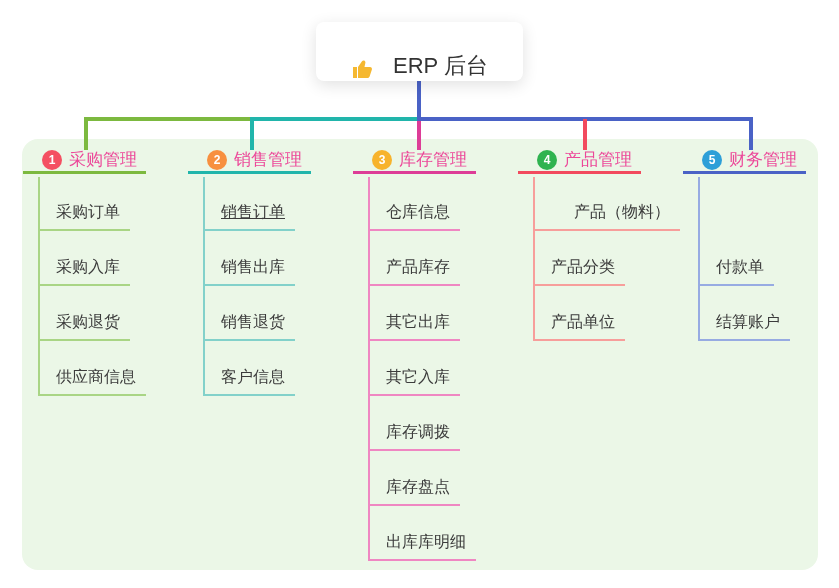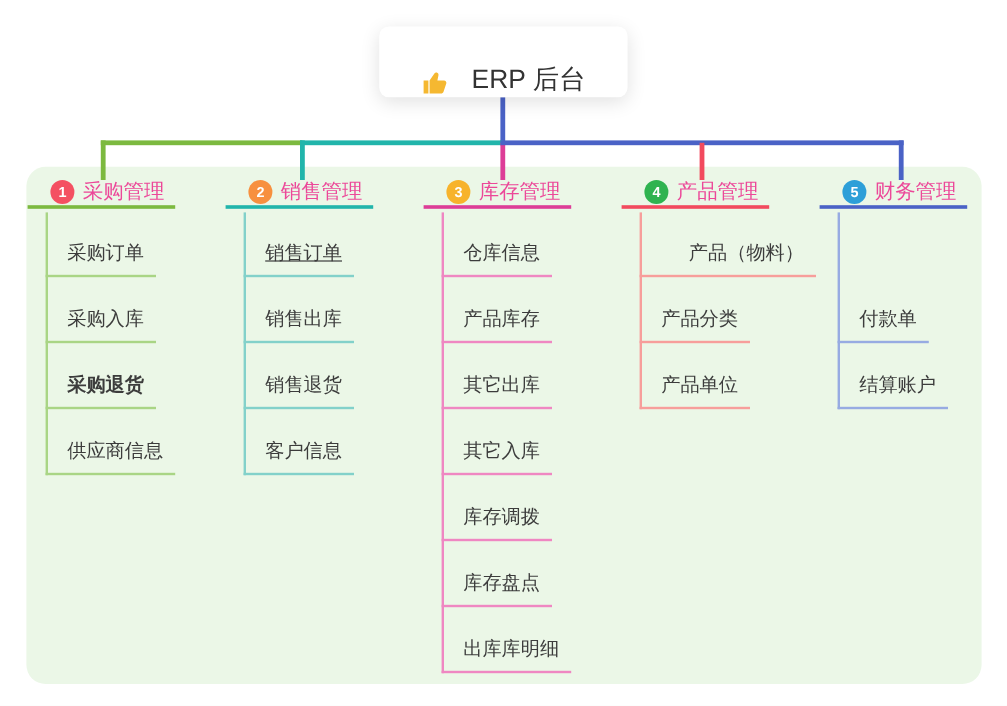--- a/index.html
+++ b/index.html
@@ -67,21 +67,21 @@
     </span>
     <span>ERP 后台</span>
   </div>
 
   <div class="branch-head" style="left:23px;border-color:#7cb93f;">
     <span class="badge" style="background:#f45062;">1</span>
     <span class="branch-label">采购管理</span>
   </div>
   <div class="child" style="left:38px;top:202px;border-color:#a9d585;">采购订单</div>
   <div class="child" style="left:38px;top:257px;border-color:#a9d585;">采购入库</div>
-  <div class="child" style="left:38px;top:312px;border-color:#a9d585;font-weight:bold;">采购退货</div>
+  <div class="child" style="left:38px;top:312px;border-color:#a9d585;">采购退货</div>
   <div class="child" style="left:38px;top:367px;border-color:#a9d585;">供应商信息</div>
 
   <div class="branch-head" style="left:188px;border-color:#21b5ab;">
     <span class="badge" style="background:#f7903f;">2</span>
     <span class="branch-label">销售管理</span>
   </div>
   <div class="child" style="left:203px;top:202px;border-color:#82d1ca;text-decoration:underline;">销售订单</div>
   <div class="child" style="left:203px;top:257px;border-color:#82d1ca;">销售出库</div>
   <div class="child" style="left:203px;top:312px;border-color:#82d1ca;">销售退货</div>
   <div class="child" style="left:203px;top:367px;border-color:#82d1ca;">客户信息</div>

